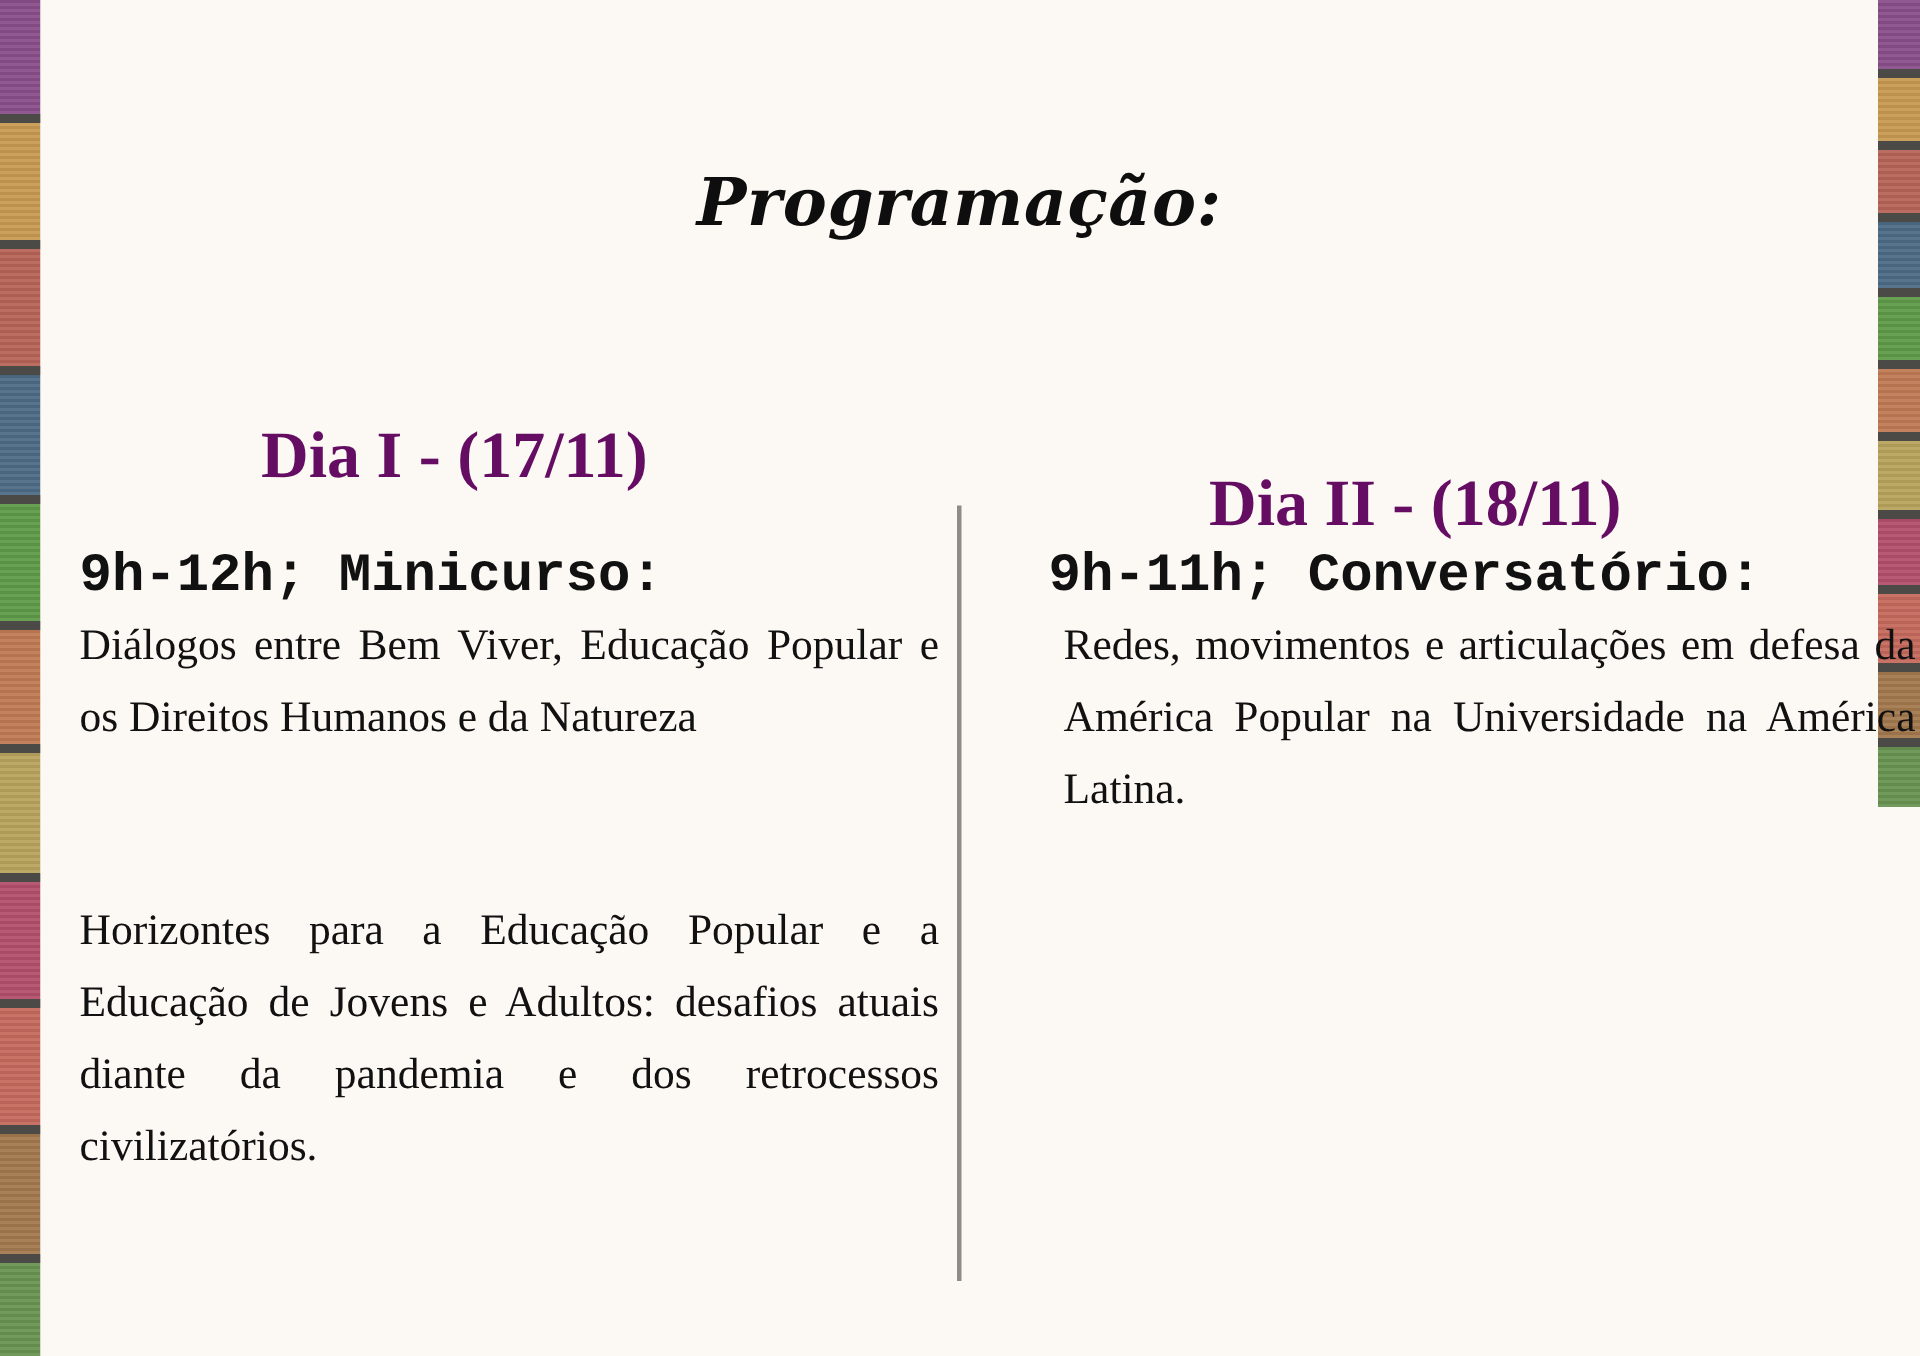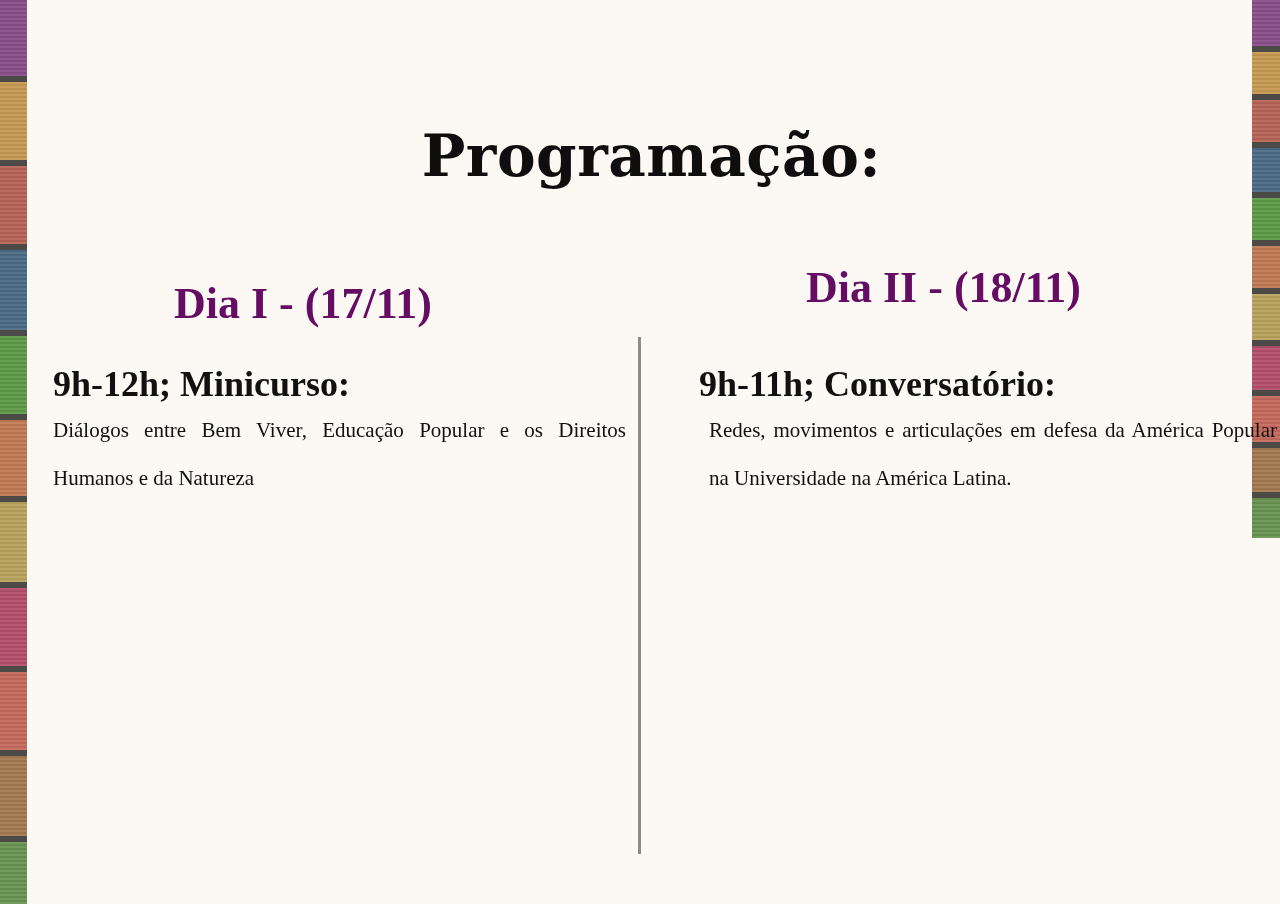--- a/index.html
+++ b/index.html
@@ -40,61 +40,62 @@
       background: #fcf8f3;
     }
     .title {
       position: absolute;
       left: 0;
       width: 100%;
       top: 110px;
       text-align: center;
       font-family: "DejaVu Serif", serif;
       font-weight: bold;
-      font-size: 58px;
+      font-size: 44px;
       letter-spacing: 0.5px;
       color: #0e0e0e;
-      margin: 12px;
+      margin: 0;
+      font-style: italic;
     }
     .day-title {
       position: absolute;
       top: 262px;
       font-family: "Liberation Serif", serif;
       font-weight: bold;
       font-size: 44px;
       color: #640d63;
       margin: 0;
       white-space: nowrap;
     }
     .day1-title { left: 147px; margin-top: 16px; }
-    .day2-title { left: 779px; }
+    .day2-title { left: 779px; margin-top: 48px; }
     .divider {
       position: absolute;
       left: 611px;
       top: 337px;
       width: 3px;
       height: 517px;
       background: #8e8b88;
     }
     .block {
       position: absolute;
     }
     .block h3 {
       margin: 0;
-      font-family: Liberation Serif, serif;
+      font-family: Liberation Mono, monospace;
       font-weight: bold;
       font-size: 36px;
       line-height: 44px;
       color: #111;
       white-space: nowrap;
     }
     .block p {
       margin: 0;
       font-family: "Liberation Serif", serif;
-      font-size: 21px;
+      font-size: 29px;
       line-height: 48px;
       text-align: justify;
       color: #111;
     }
     .b1 { left: 26px; top: 362px; width: 573px; }
     .b2 { left: 26px; top: 596px; width: 573px; }
     .b3 { left: 628px; top: 362px; width: 580px; margin-left: 44px; }
     .b3 p { padding-left: 10px; width: 568px; }
     .b4 { left: 627px; top: 596px; width: 580px; }
     .b4 p { padding-left: 8px; width: 570px; }
@@ -136,20 +137,21 @@
   <h2 class="day-title day2-title">Dia II - (18/11)</h2>
 
   <div class="divider"></div>
 
   <section class="block b1">
     <h3>9h-12h; Minicurso:</h3>
     <p>Diálogos entre Bem Viver, Educação Popular e os Direitos Humanos e da Natureza</p>
   </section>
 
   <section class="block b2">
+    <p>Horizontes para a Educação Popular e a Educação de Jovens e Adultos: desafios atuais diante da pandemia e dos retrocessos civilizatórios.</p>
   </section>
 
   <section class="block b3">
     <h3>9h-11h; Conversatório:</h3>
     <p>Redes, movimentos e articulações em defesa da América Popular na Universidade na América Latina.</p>
   </section>
 
   <section class="block b4">
   </section>
 </div>

